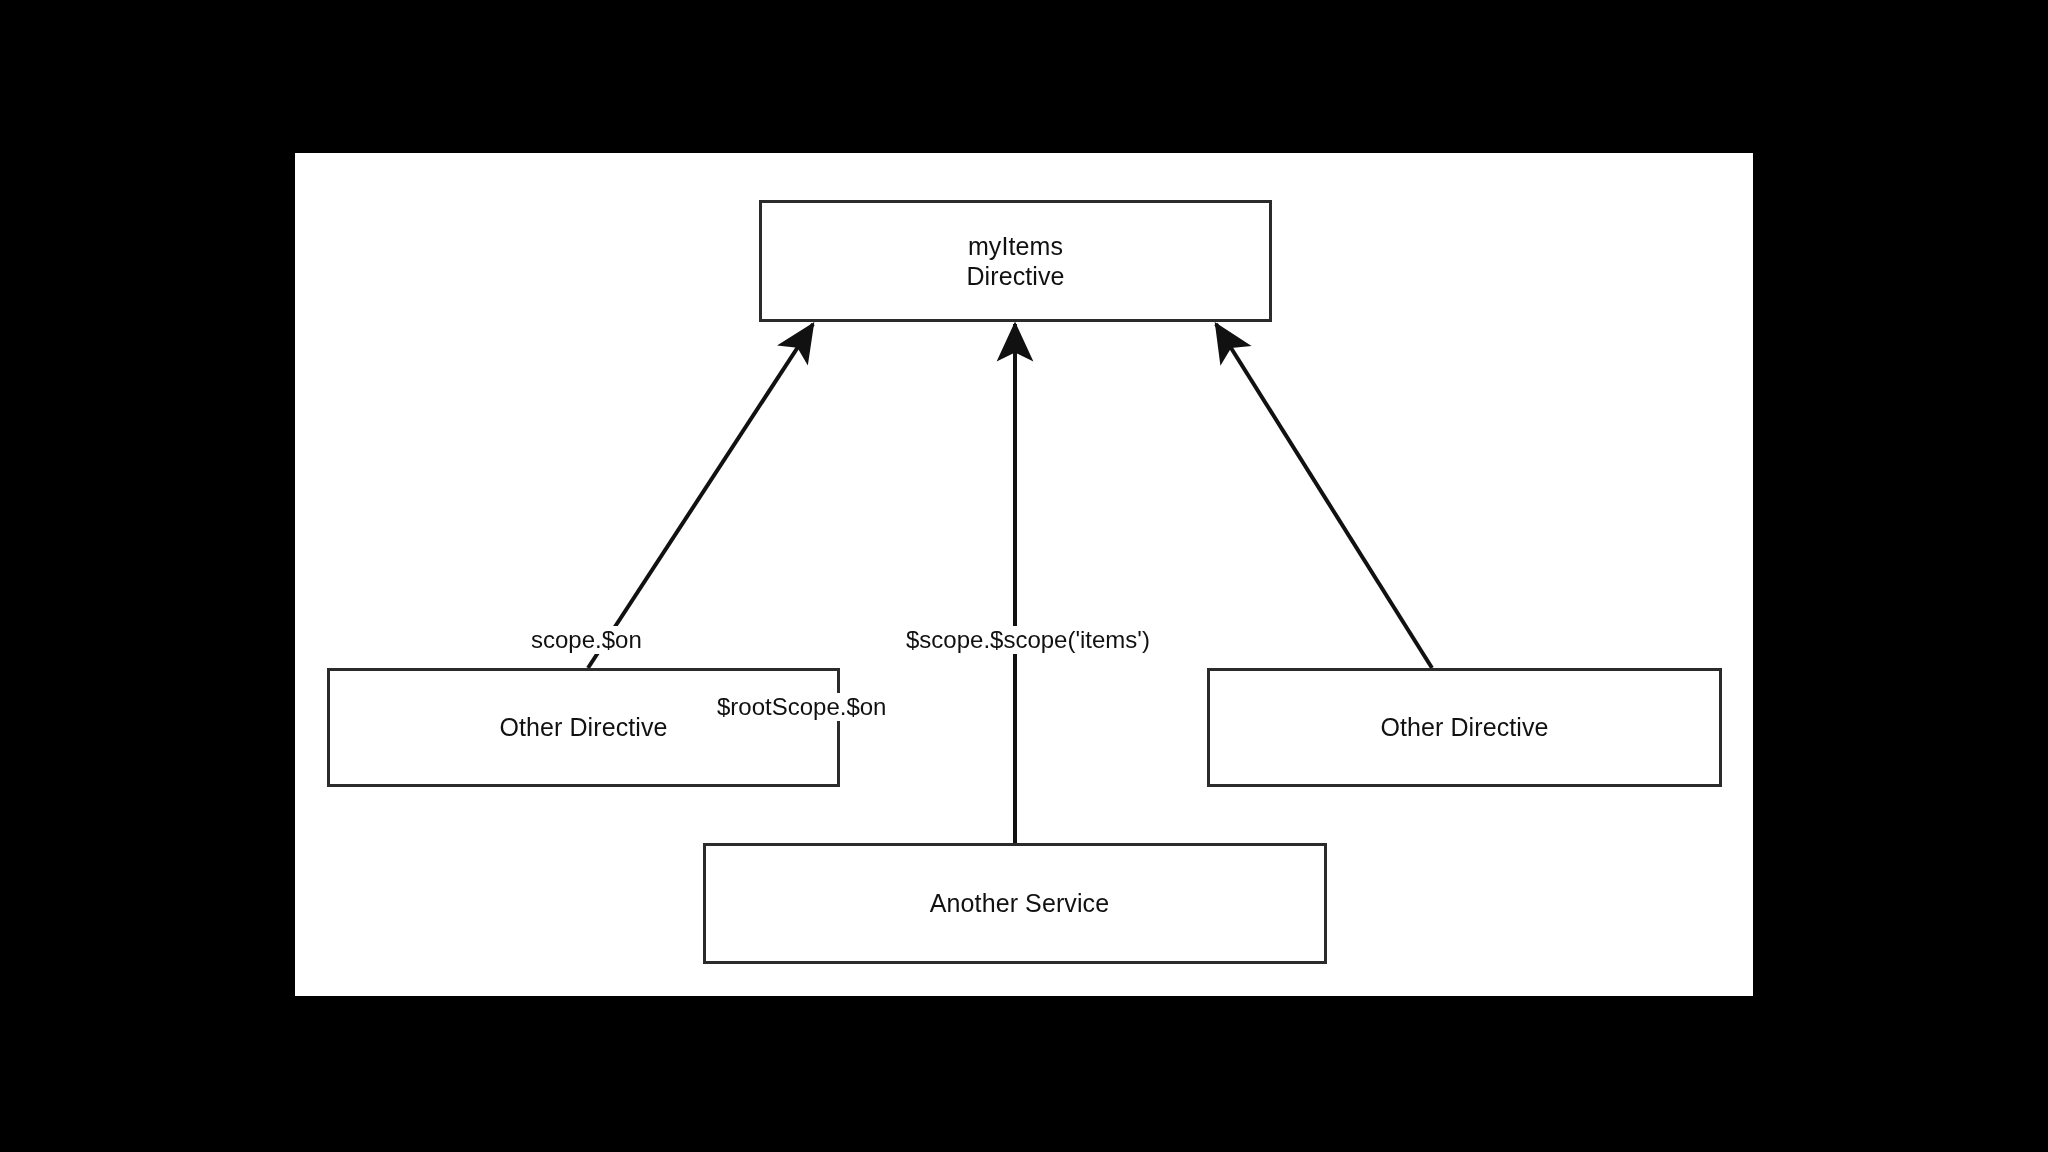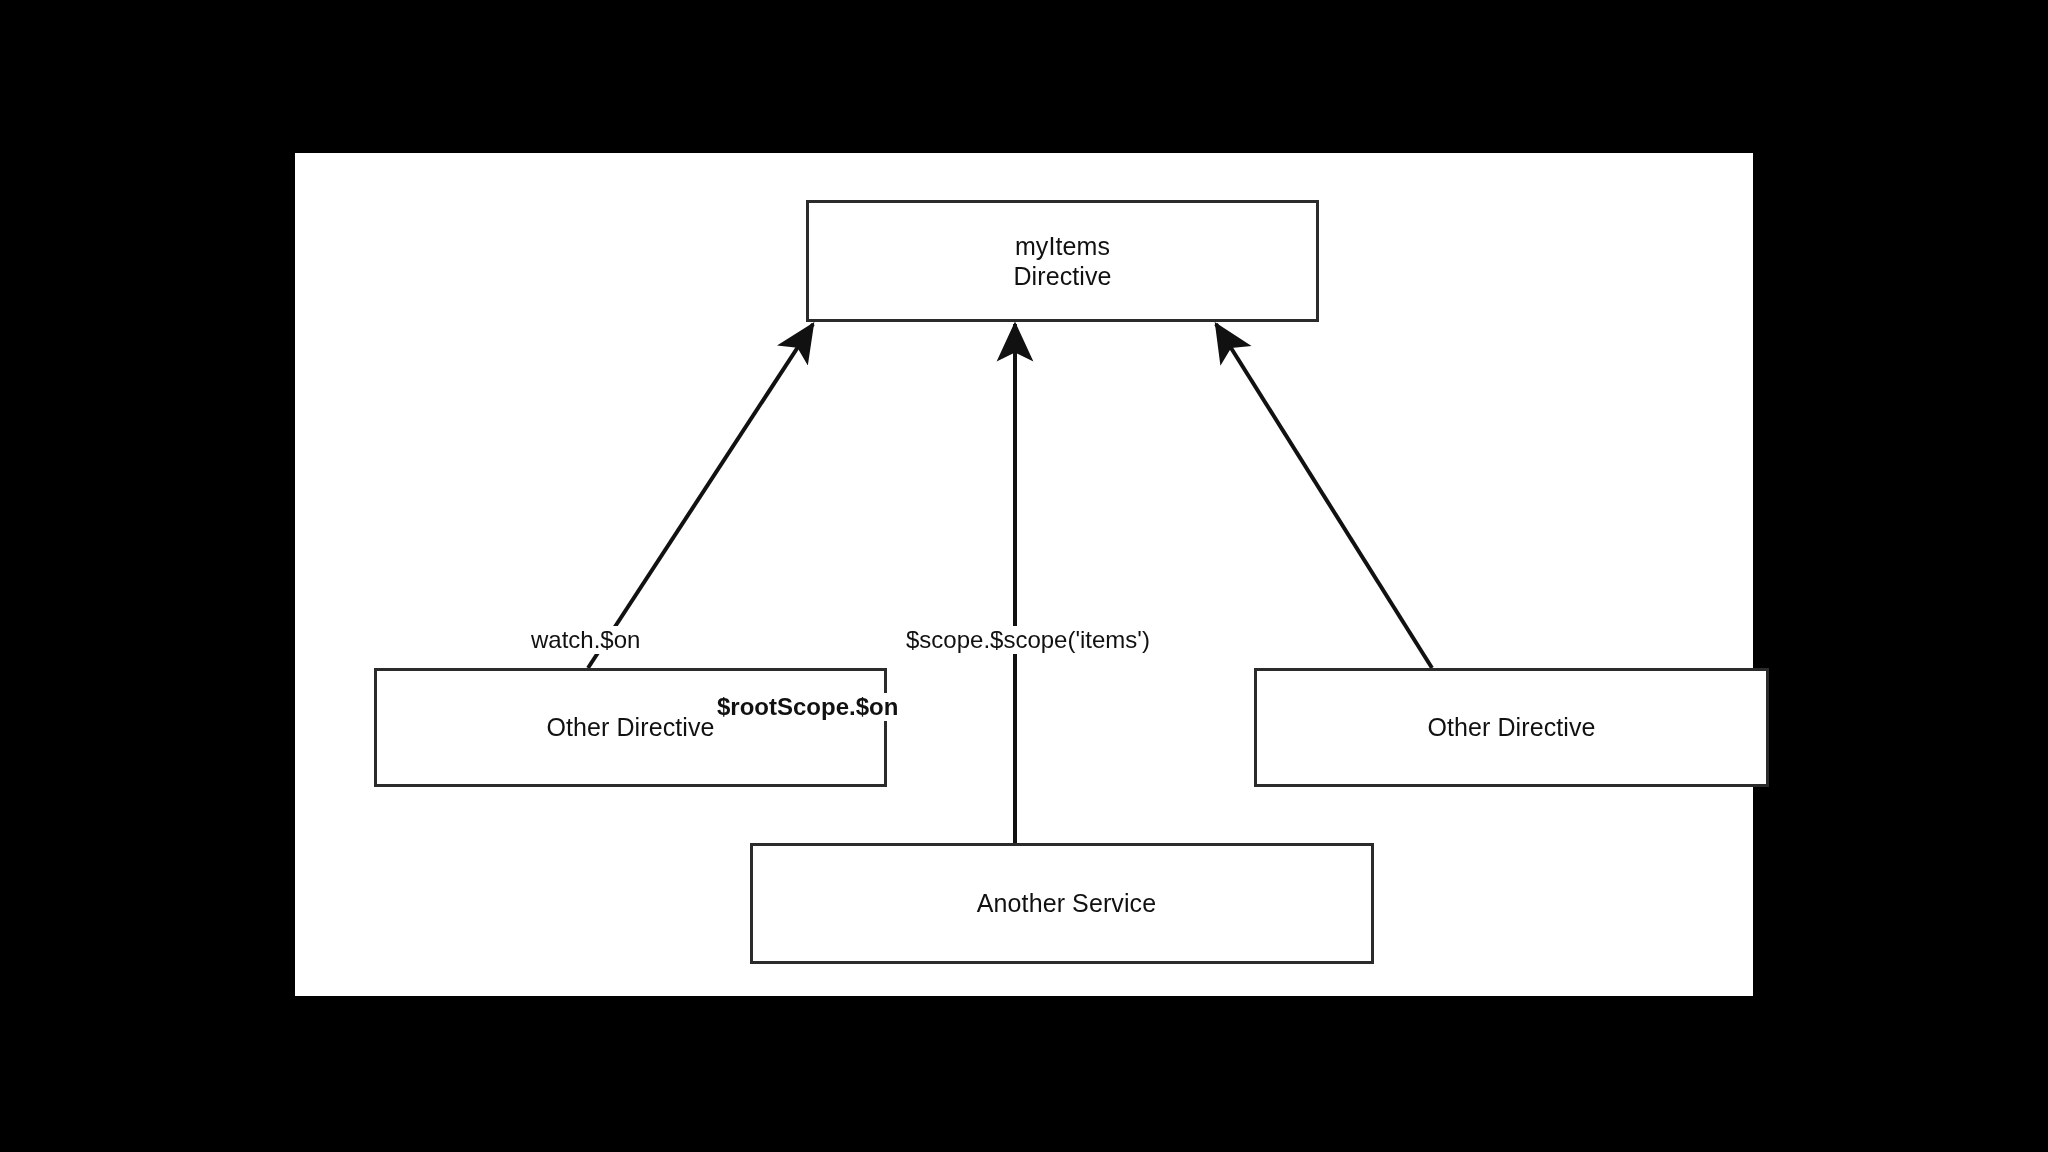--- a/index.html
+++ b/index.html
@@ -37,21 +37,20 @@
   }
   .node-box {
     position: absolute;
     box-sizing: border-box;
     border: 3px solid #2b2b2b;
     background: #ffffff;
     display: flex;
     align-items: center;
     justify-content: center;
     text-align: center;
-    margin-left: 47px;
   }
   .node-label {
     font-family: "Liberation Sans", sans-serif;
     font-size: 25px;
     line-height: 1.22;
     color: #111111;
     white-space: pre-line;
     letter-spacing: 0.1px;
   }
   .edge-label {
@@ -63,21 +62,21 @@
     background: #ffffff;
     padding: 0 4px;
   }
   
   #node-myitems      { left: 464px; top: 47px;  width: 513px; height: 122px; }
   #node-other-left   { left: 32px;  top: 515px; width: 513px; height: 119px; }
   #node-other-right  { left: 912px; top: 515px; width: 515px; height: 119px; }
   #node-another-svc  { left: 408px; top: 690px; width: 624px; height: 121px; padding-left: 9px; }
   
   #label-scope-on        { left: 232px; top: 473px; }
-  #label-rootscope-on    { left: 418px; top: 540px; font-weight: bold; }
+  #label-rootscope-on    { left: 418px; top: 540px; }
   #label-scope-watch     { left: 607px; top: 473px; }
 </style>
 </head>
 <body>
 
 <div id="screen">
   <div id="canvas">
 
     <svg id="diagram-svg" viewBox="0 0 1458 843" xmlns="http://www.w3.org/2000/svg">
       <defs>
@@ -103,20 +102,20 @@
     </div>
 
     <div class="node-box" id="node-other-right">
       <span class="node-label">Other Directive</span>
     </div>
 
     <div class="node-box" id="node-another-svc">
       <span class="node-label">Another Service</span>
     </div>
 
-    <span class="edge-label" id="label-scope-on">watch.$on</span>
+    <span class="edge-label" id="label-scope-on">scope.$on</span>
 
     <span class="edge-label" id="label-rootscope-on">$rootScope.$on</span>
 
     <span class="edge-label" id="label-scope-watch">$scope.$scope('items')</span>
 
   </div>
 </div>
 
 </body></html>

